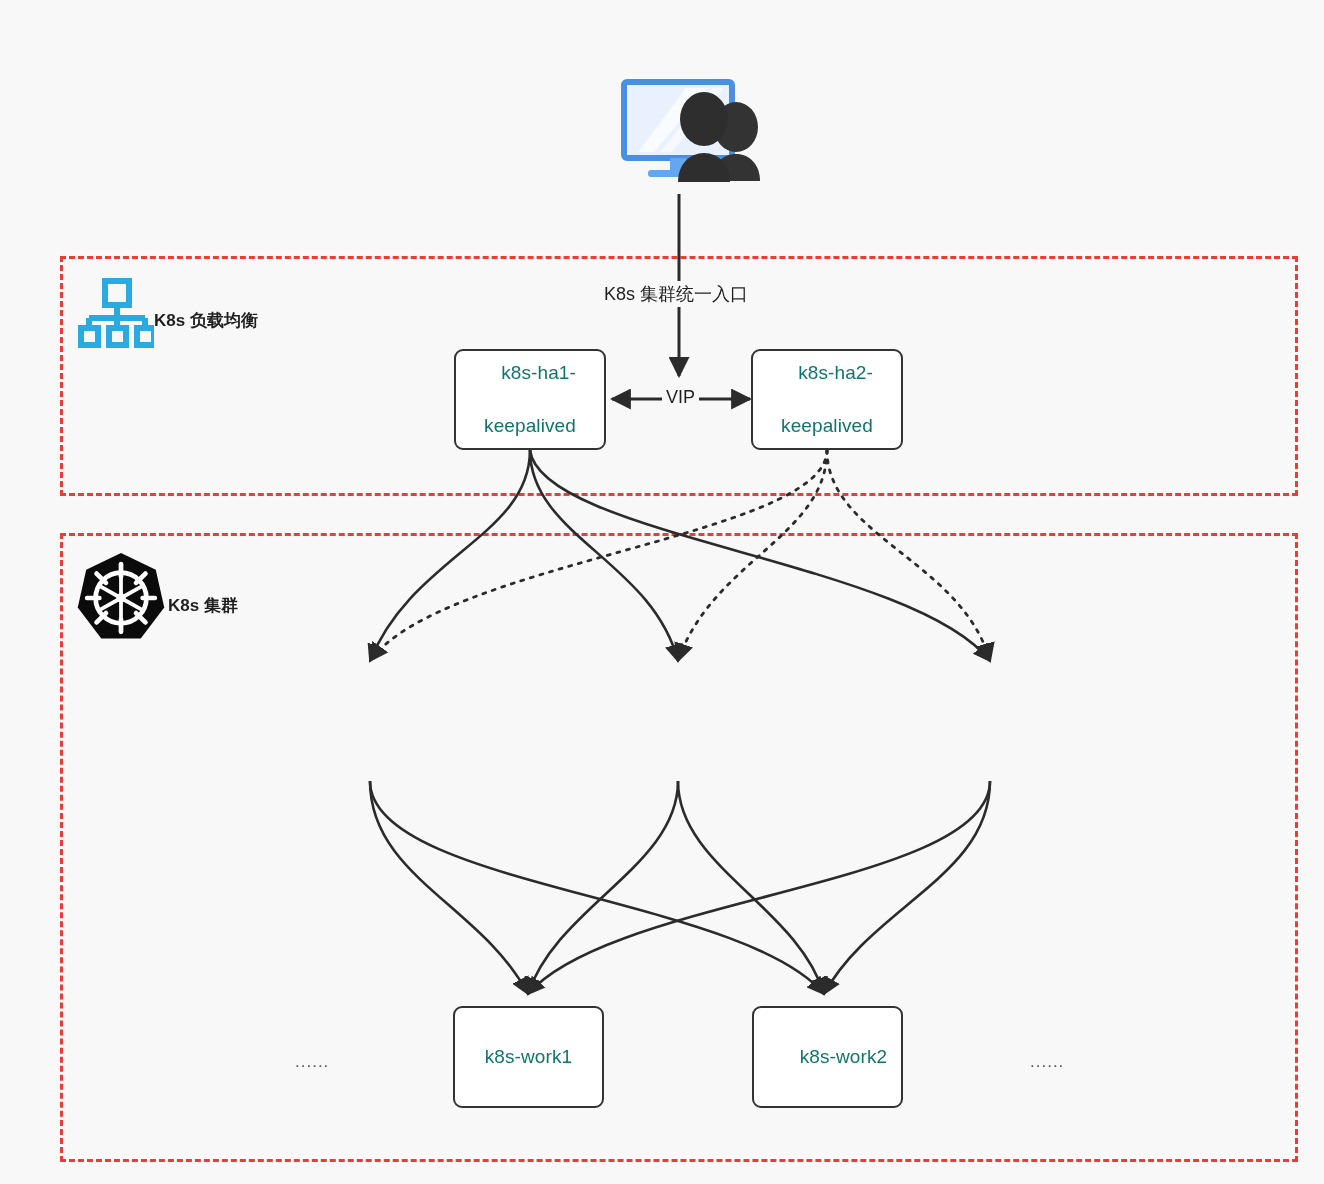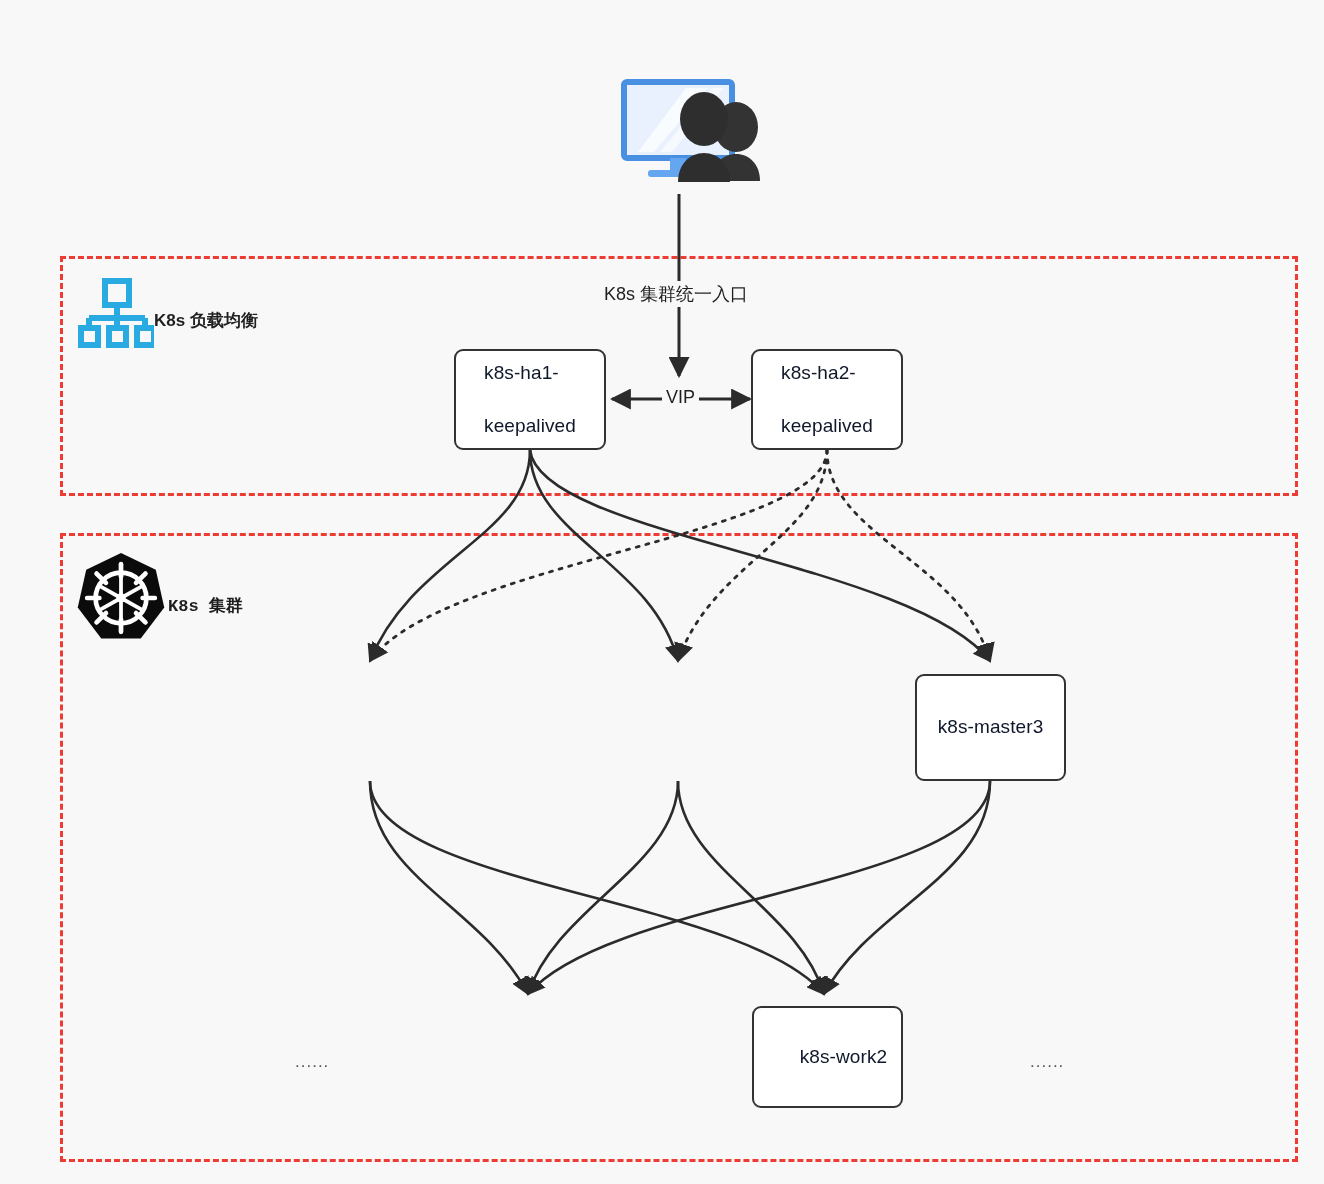--- a/index.html
+++ b/index.html
@@ -19,42 +19,42 @@
     box-sizing:border-box;
     background:transparent;
   }
   #zone-lb{left:48px;top:240px;width:1238px;height:240px;}
   #zone-cluster{left:48px;top:517px;width:1238px;height:629px;}
 
   
   .node{
     position:absolute;box-sizing:border-box;
     background:#ffffff;border:2.5px solid #333333;border-radius:9px;
-    display:flex;align-items:center;justify-content:center;text-align:left;
-    color:#0f172a;font-size:19px;line-height:1.38;
+    display:flex;align-items:center;justify-content:center;text-align:right;
+    color:#0f766e;font-size:19px;line-height:1.38;
     letter-spacing:.1px;
   }
   .node span{display:block;padding:0 6px;}
 
   
   .edge-label{
     position:absolute;background:#f8f8f8;color:#1f1f1f;
     font-size:18px;white-space:nowrap;padding:1px 4px;
   }
   .ellipsis{
     position:absolute;color:#555;font-size:17px;letter-spacing:1px;white-space:nowrap;
   }
 
   
   .legend{position:absolute;display:flex;flex-direction:row;align-items:center;}
   .legend .cap{
     margin-top:10px;font-size:17px;font-weight:bold;color:#1f1f1f;white-space:nowrap;
   }
   #legend-lb{left:66px;top:262px;width:124px;}
-  #legend-cluster{left:62px;top:535px;width:130px;font-family:Liberation Mono, monospace;}
+  #legend-cluster{left:62px;top:535px;width:130px;}
 
   
   #users-icon{position:absolute;left:608px;top:62px;width:150px;height:112px;}
 </style>
 </head>
 <body>
 
 <div id="stage">
 
   <div class="zone" id="zone-lb"></div>
@@ -160,24 +160,24 @@
       <span>keepalived</span>
     </span>
   </div>
   <div class="node" style="left:739px;top:333px;width:152px;height:101px;">
     <span>
       <span>k8s-ha2-</span><br>
       <span>keepalived</span>
     </span>
   </div>
 
-  <div class="node" style="left:903px;top:658px;width:151px;height:107px;">
-    <span>k8s-master3</span>
+
+  <div class="node" style="left:441px;top:990px;width:151px;height:102px;">
+    <span>k8s-work1</span>
   </div>
-
   <div class="node" style="left:740px;top:990px;width:151px;height:102px;padding-left:32px;">
     <span>k8s-work2</span>
   </div>
 
   <div class="ellipsis" style="left:283px;top:1036px;">......</div>
   <div class="ellipsis" style="left:1018px;top:1036px;">......</div>
 
 </div>
 
 </body></html>

